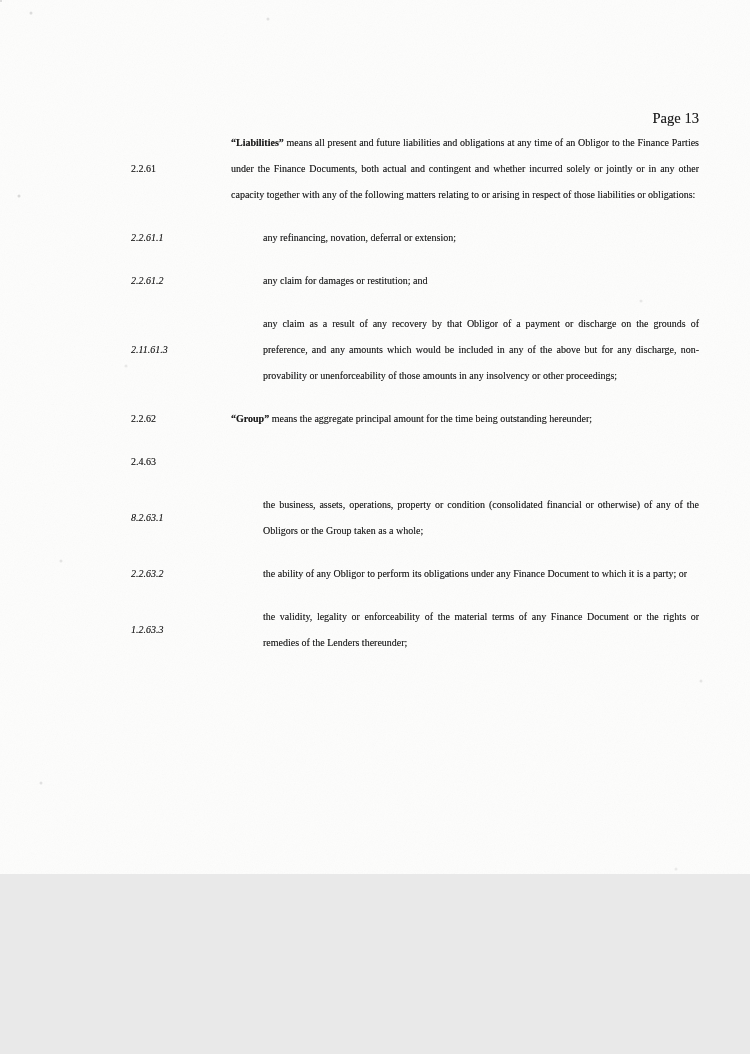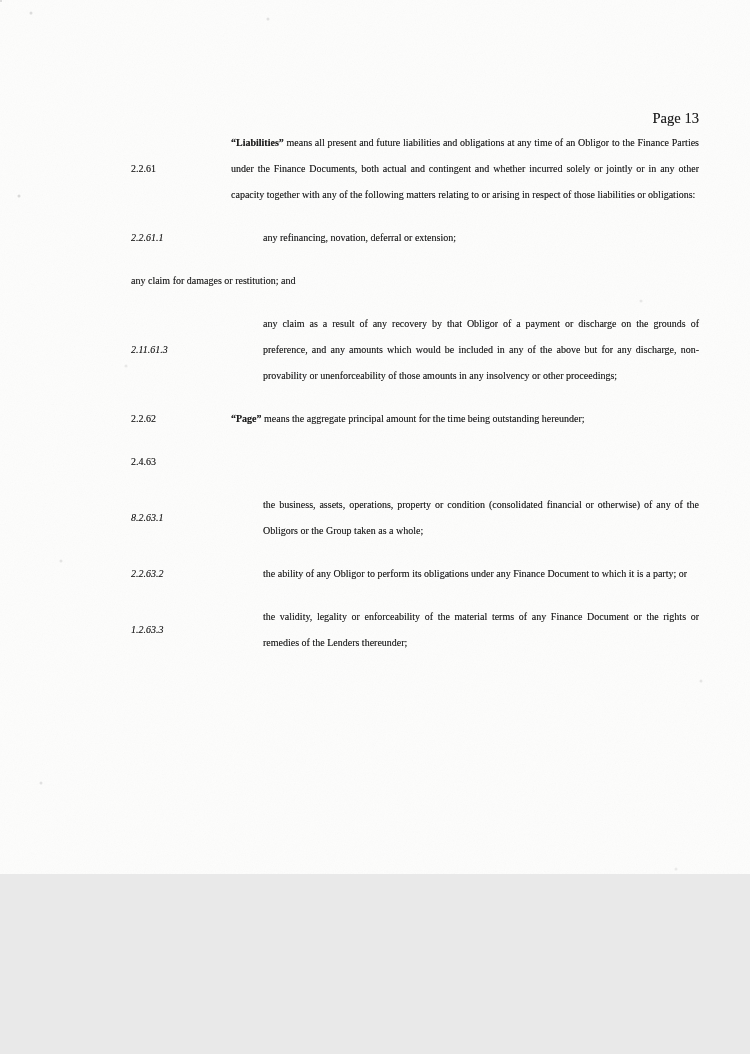--- a/index.html
+++ b/index.html
@@ -109,31 +109,32 @@
       <div class="num">2.2.61</div>
       <div class="body"><span class="term">“Liabilities”</span><span> means all present and future liabilities and obligations at any time of an Obligor to the Finance Parties under the Finance Documents, both actual and contingent and whether incurred solely or jointly or in any other capacity together with any of the following matters relating to or arising in respect of those liabilities or obligations:</span></div>
     </div>
 
     <div class="clause sub">
       <div class="num">2.2.61.1</div>
       <div class="body"><span>any refinancing, novation, deferral or extension;</span></div>
     </div>
 
     <div class="clause sub">
+      <div class="num">2.2.61.2</div>
       <div class="body"><span>any claim for damages or restitution; and</span></div>
     </div>
 
     <div class="clause sub">
       <div class="num">2.11.61.3</div>
       <div class="body"><span>any claim as a result of any recovery by that Obligor of a payment or discharge on the grounds of preference, and any amounts which would be included in any of the above but for any discharge, non-provability or unenforceability of those amounts in any insolvency or other proceedings;</span></div>
     </div>
 
     <div class="clause main">
       <div class="num">2.2.62</div>
-      <div class="body"><span class="term">“Page”</span><span> means the aggregate principal amount for the time being outstanding hereunder;</span></div>
+      <div class="body"><span class="term">“Group”</span><span> means the aggregate principal amount for the time being outstanding hereunder;</span></div>
     </div>
 
     <div class="clause main">
       <div class="num">2.4.63</div>
     </div>
 
     <div class="clause sub">
       <div class="num">8.2.63.1</div>
       <div class="body"><span>the business, assets, operations, property or condition (consolidated financial or otherwise) of any of the Obligors or the Group taken as a whole;</span></div>
     </div>

